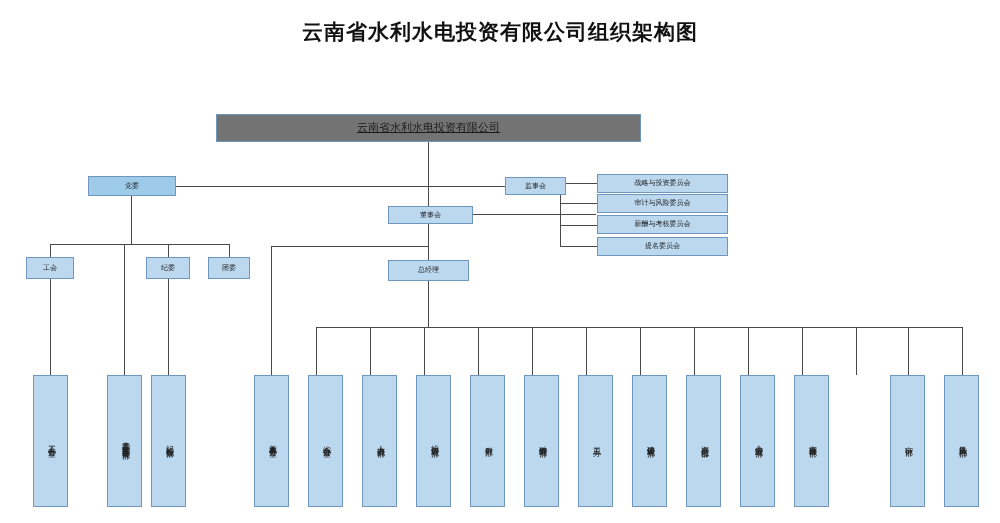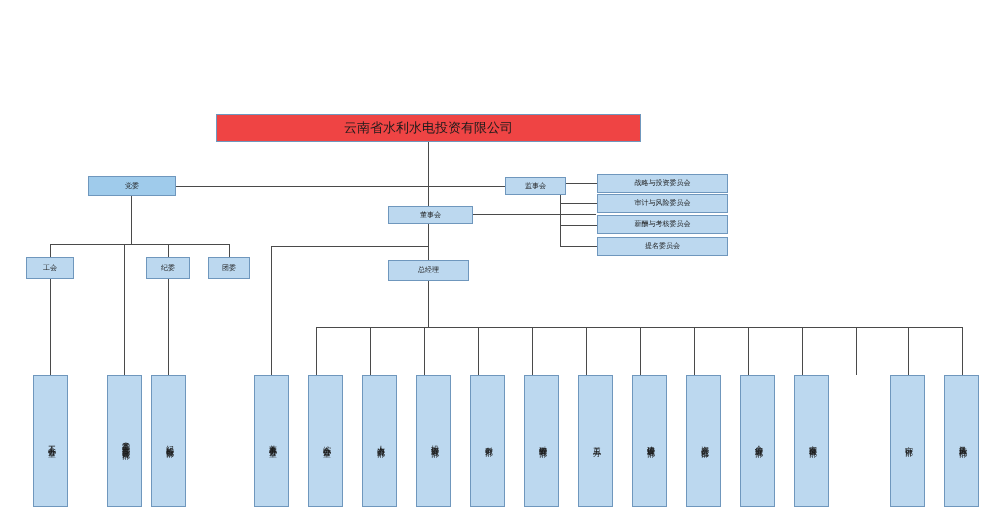--- a/index.html
+++ b/index.html
@@ -38,22 +38,23 @@
     color: #1b1b1b;
     display: flex;
     align-items: center;
     justify-content: center;
     text-align: center;
     font-size: 7px;
     line-height: 1.25;
     overflow: hidden;
   }
   .node.root {
-    background: #ef4444;
-    font-size: 13px;
+    background: #737373;
+    font-size: 11px;
+    text-decoration: underline;
   }
   .node.strong {
     background: #9fcbeb;
   }
   .node.vertical {
     writing-mode: vertical-rl;
     text-orientation: upright;
     letter-spacing: 1px;
     font-size: 8px;
     line-height: 1.1;
@@ -64,20 +65,21 @@
     background: #4a4a4a;
   }
   .line.h { height: 1px; }
   .line.v { width: 1px; }
 </style>
 </head>
 <body>
 
 <div id="canvas">
 
+  <div id="title">云南省水利水电投资有限公司组织架构图</div>
 
   <div class="line v" style="left:428px; top:142px; height:44px;"></div>
 
   <div class="line h" style="left:131px; top:186px; width:431px;"></div>
 
   <div class="line v" style="left:131px; top:176px; height:10px;"></div>
 
   <div class="line v" style="left:428px; top:186px; height:25px;"></div>
 
   <div class="line h" style="left:473px; top:214px; width:123px;"></div>

